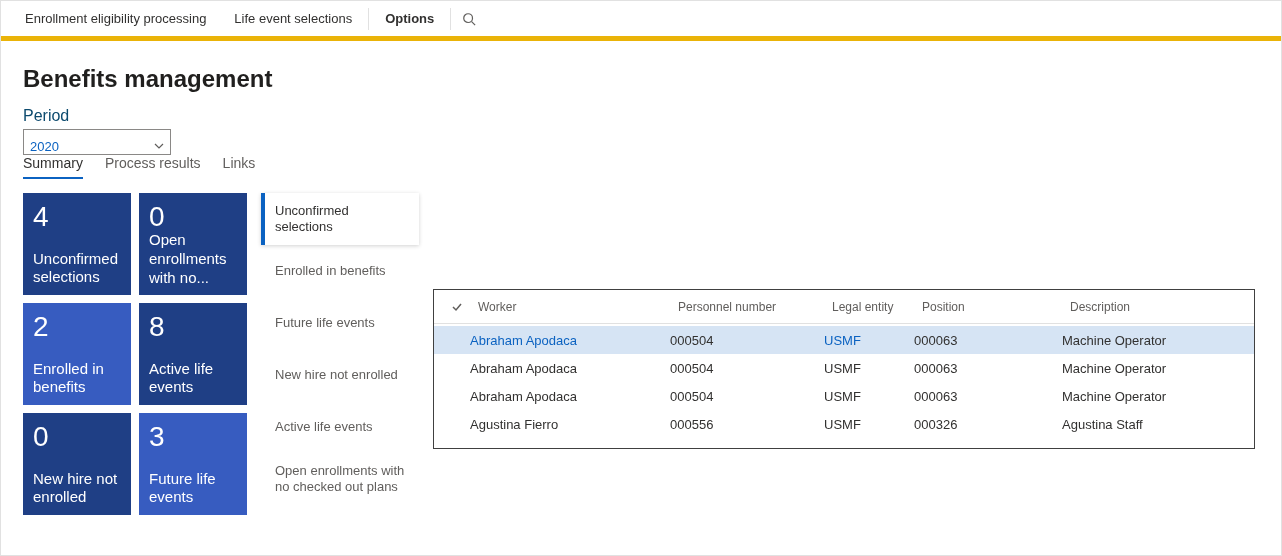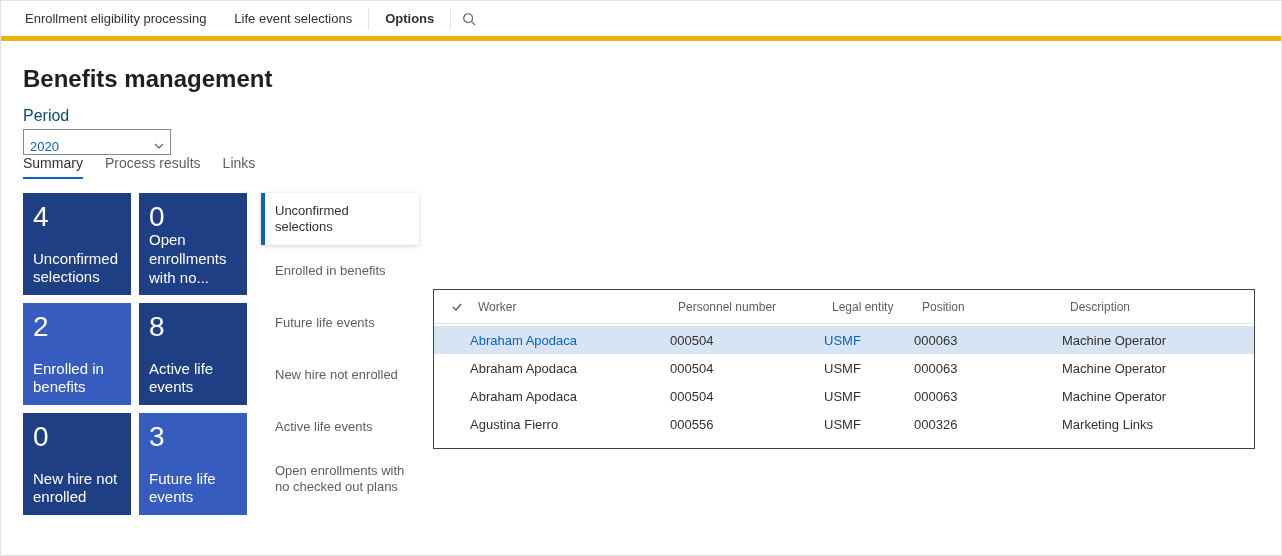--- a/index.html
+++ b/index.html
@@ -282,20 +282,20 @@
             <div class="gcell c-le">USMF</div>
             <div class="gcell c-pos">000063</div>
             <div class="gcell c-desc">Machine Operator</div>
           </div>
           <div class="grow">
             <div class="gcell-check"></div>
             <div class="gcell c-worker">Agustina Fierro</div>
             <div class="gcell c-pn">000556</div>
             <div class="gcell c-le">USMF</div>
             <div class="gcell c-pos">000326</div>
-            <div class="gcell c-desc">Marketing Links</div>
+            <div class="gcell c-desc">Agustina Staff</div>
           </div>
         </div>
       </div>
     </div>
 
   </div>
 </div>
 
 </body></html>

